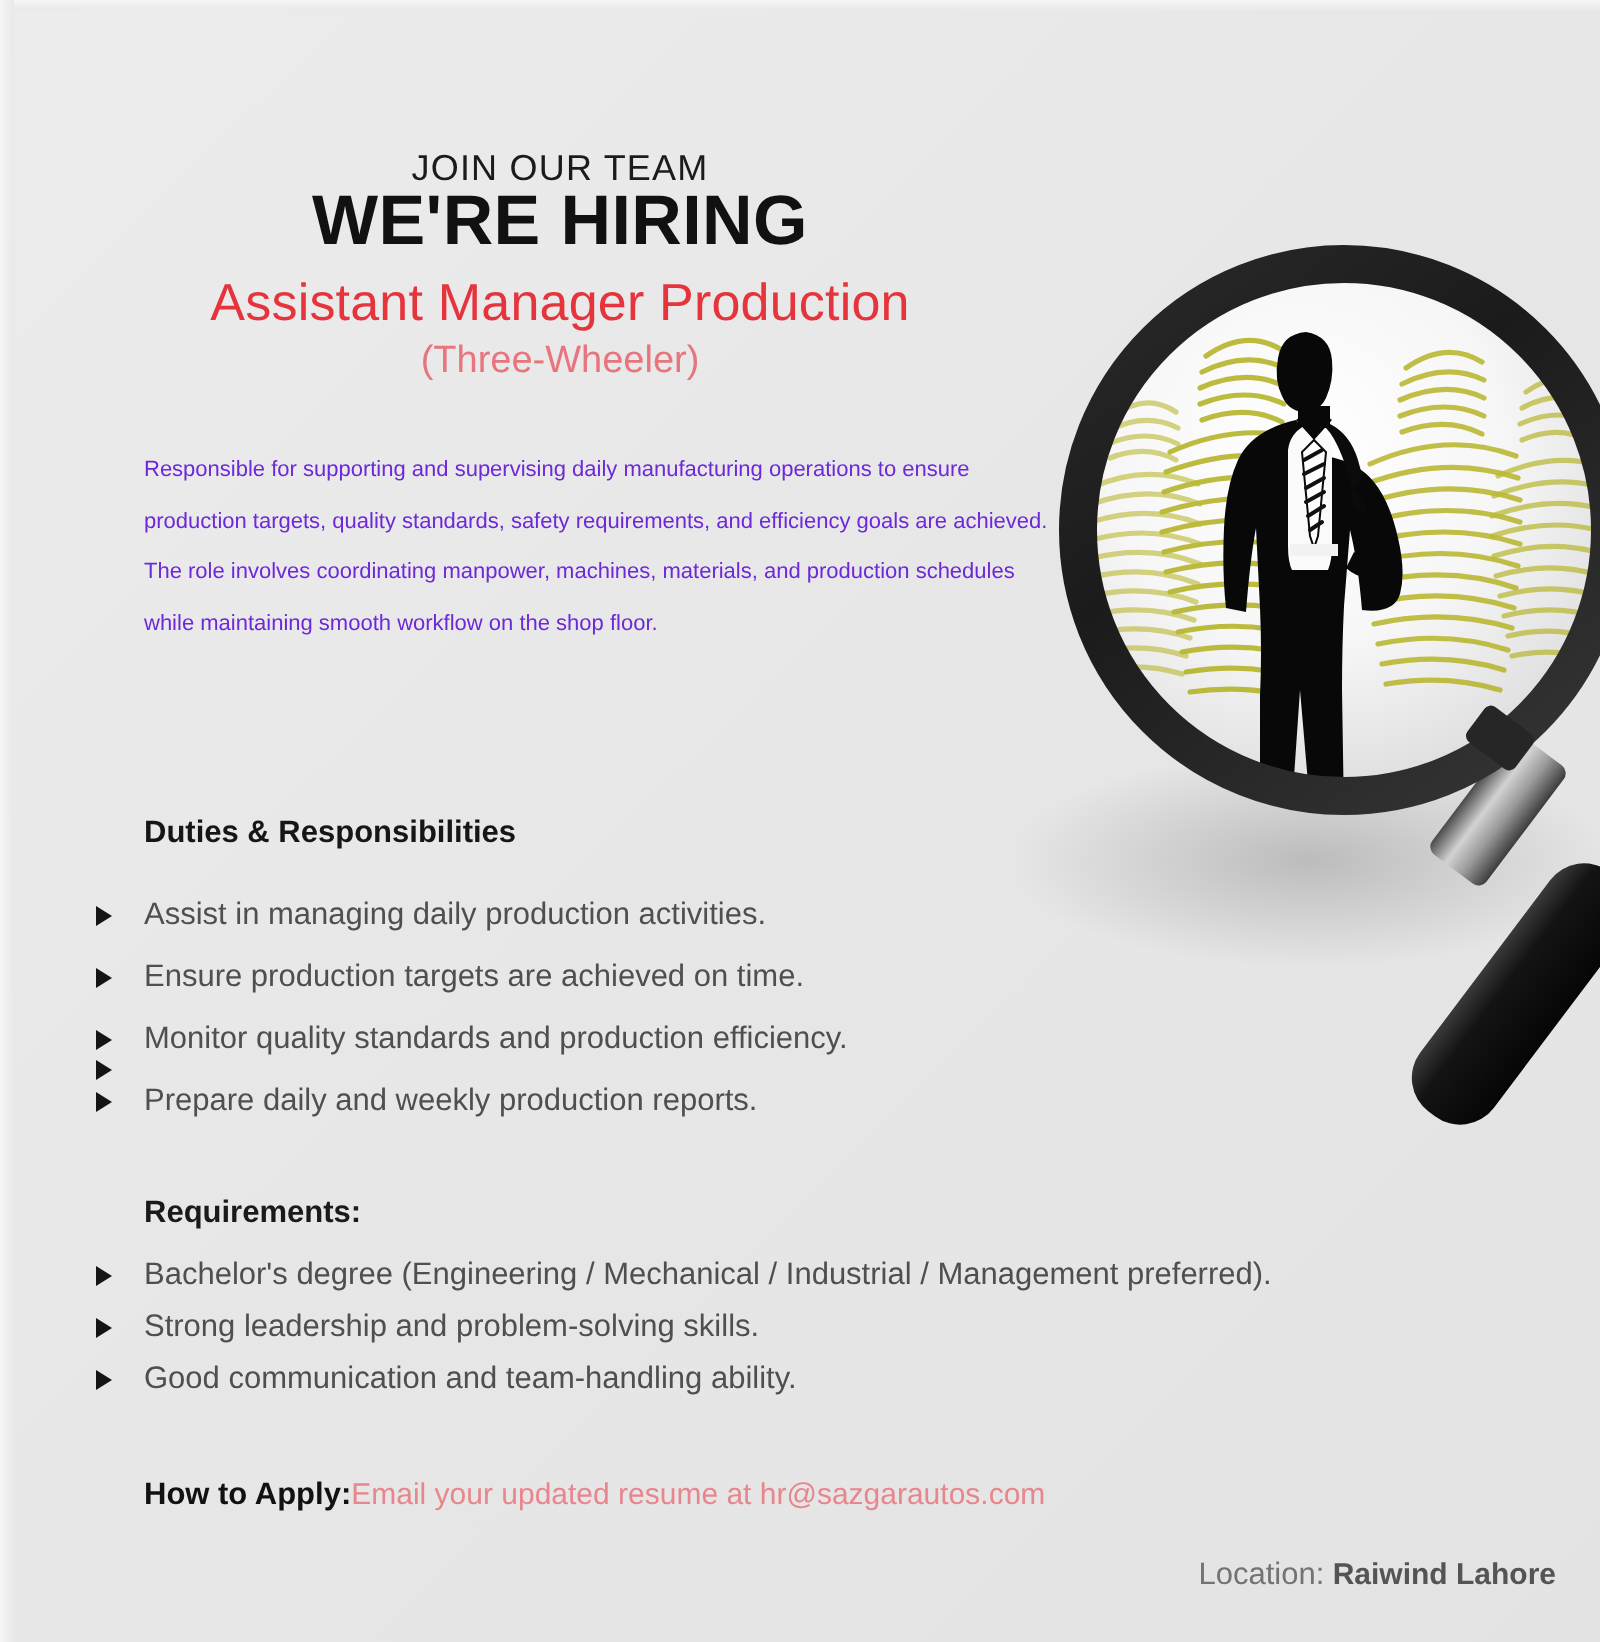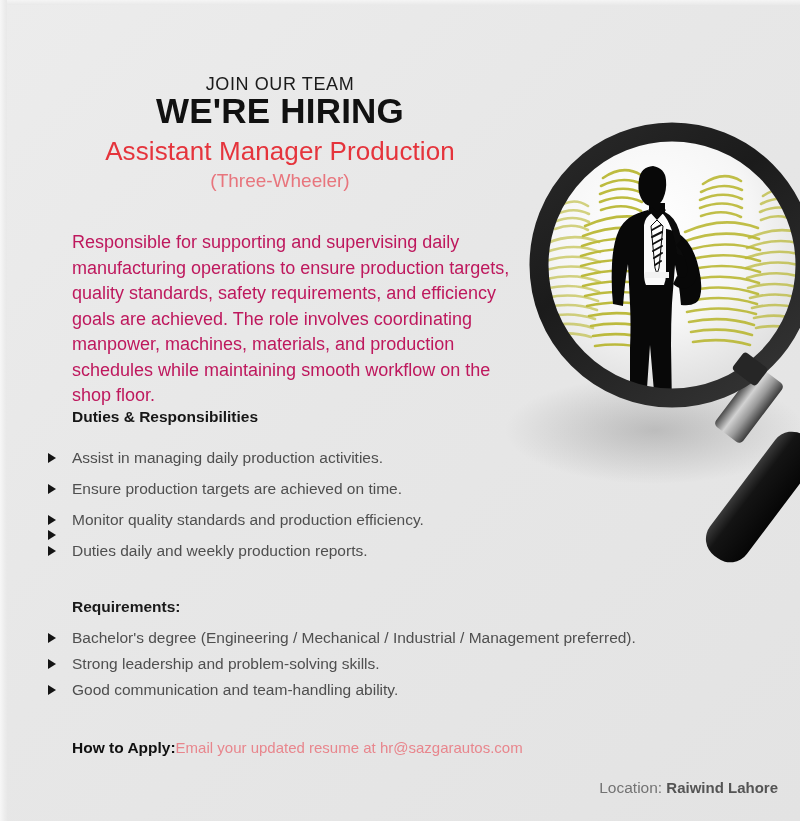--- a/index.html
+++ b/index.html
@@ -102,23 +102,23 @@
     font-size: 19px;
     font-weight: 400;
     color: #e8757d;
   }
 
   .intro {
     position: absolute;
     left: 72px;
     top: 212px;
     width: 452px;
-    font-size: 18px;
+    font-size: 11px;
     line-height: 25.5px;
-    color: #be185d;
+    color: #6d28d9;
     font-weight: 400;
   }
 
   .section-head {
     position: absolute;
     left: 72px;
     font-size: 15.5px;
     font-weight: 700;
     color: #161616;
   }
@@ -368,21 +368,21 @@
     <div class="role-sub">(Three-Wheeler)</div>
 
     <p class="intro">Responsible for supporting and supervising daily manufacturing operations to ensure production targets, quality standards, safety requirements, and efficiency goals are achieved. The role involves coordinating manpower, machines, materials, and production schedules while maintaining smooth workflow on the shop floor.</p>
 
     <div class="section-head duties">Duties &amp; Responsibilities</div>
     <ul class="bullets duties-list">
       <li><span class="tri"></span><span>Assist in managing daily production activities.</span></li>
       <li><span class="tri"></span><span>Ensure production targets are achieved on time.</span></li>
       <li><span class="tri"></span><span>Monitor quality standards and production efficiency.</span></li>
       <li><span class="tri"></span></li>
-      <li><span class="tri"></span><span>Duties daily and weekly production reports.</span></li>
+      <li><span class="tri"></span><span>Prepare daily and weekly production reports.</span></li>
     </ul>
 
     <div class="section-head reqs">Requirements:</div>
     <ul class="bullets reqs-list">
       <li><span class="tri"></span><span>Bachelor's degree (Engineering / Mechanical / Industrial / Management preferred).</span></li>
       <li><span class="tri"></span><span>Strong leadership and problem-solving skills.</span></li>
       <li><span class="tri"></span><span>Good communication and team-handling ability.</span></li>
     </ul>
 
     <div class="apply">

